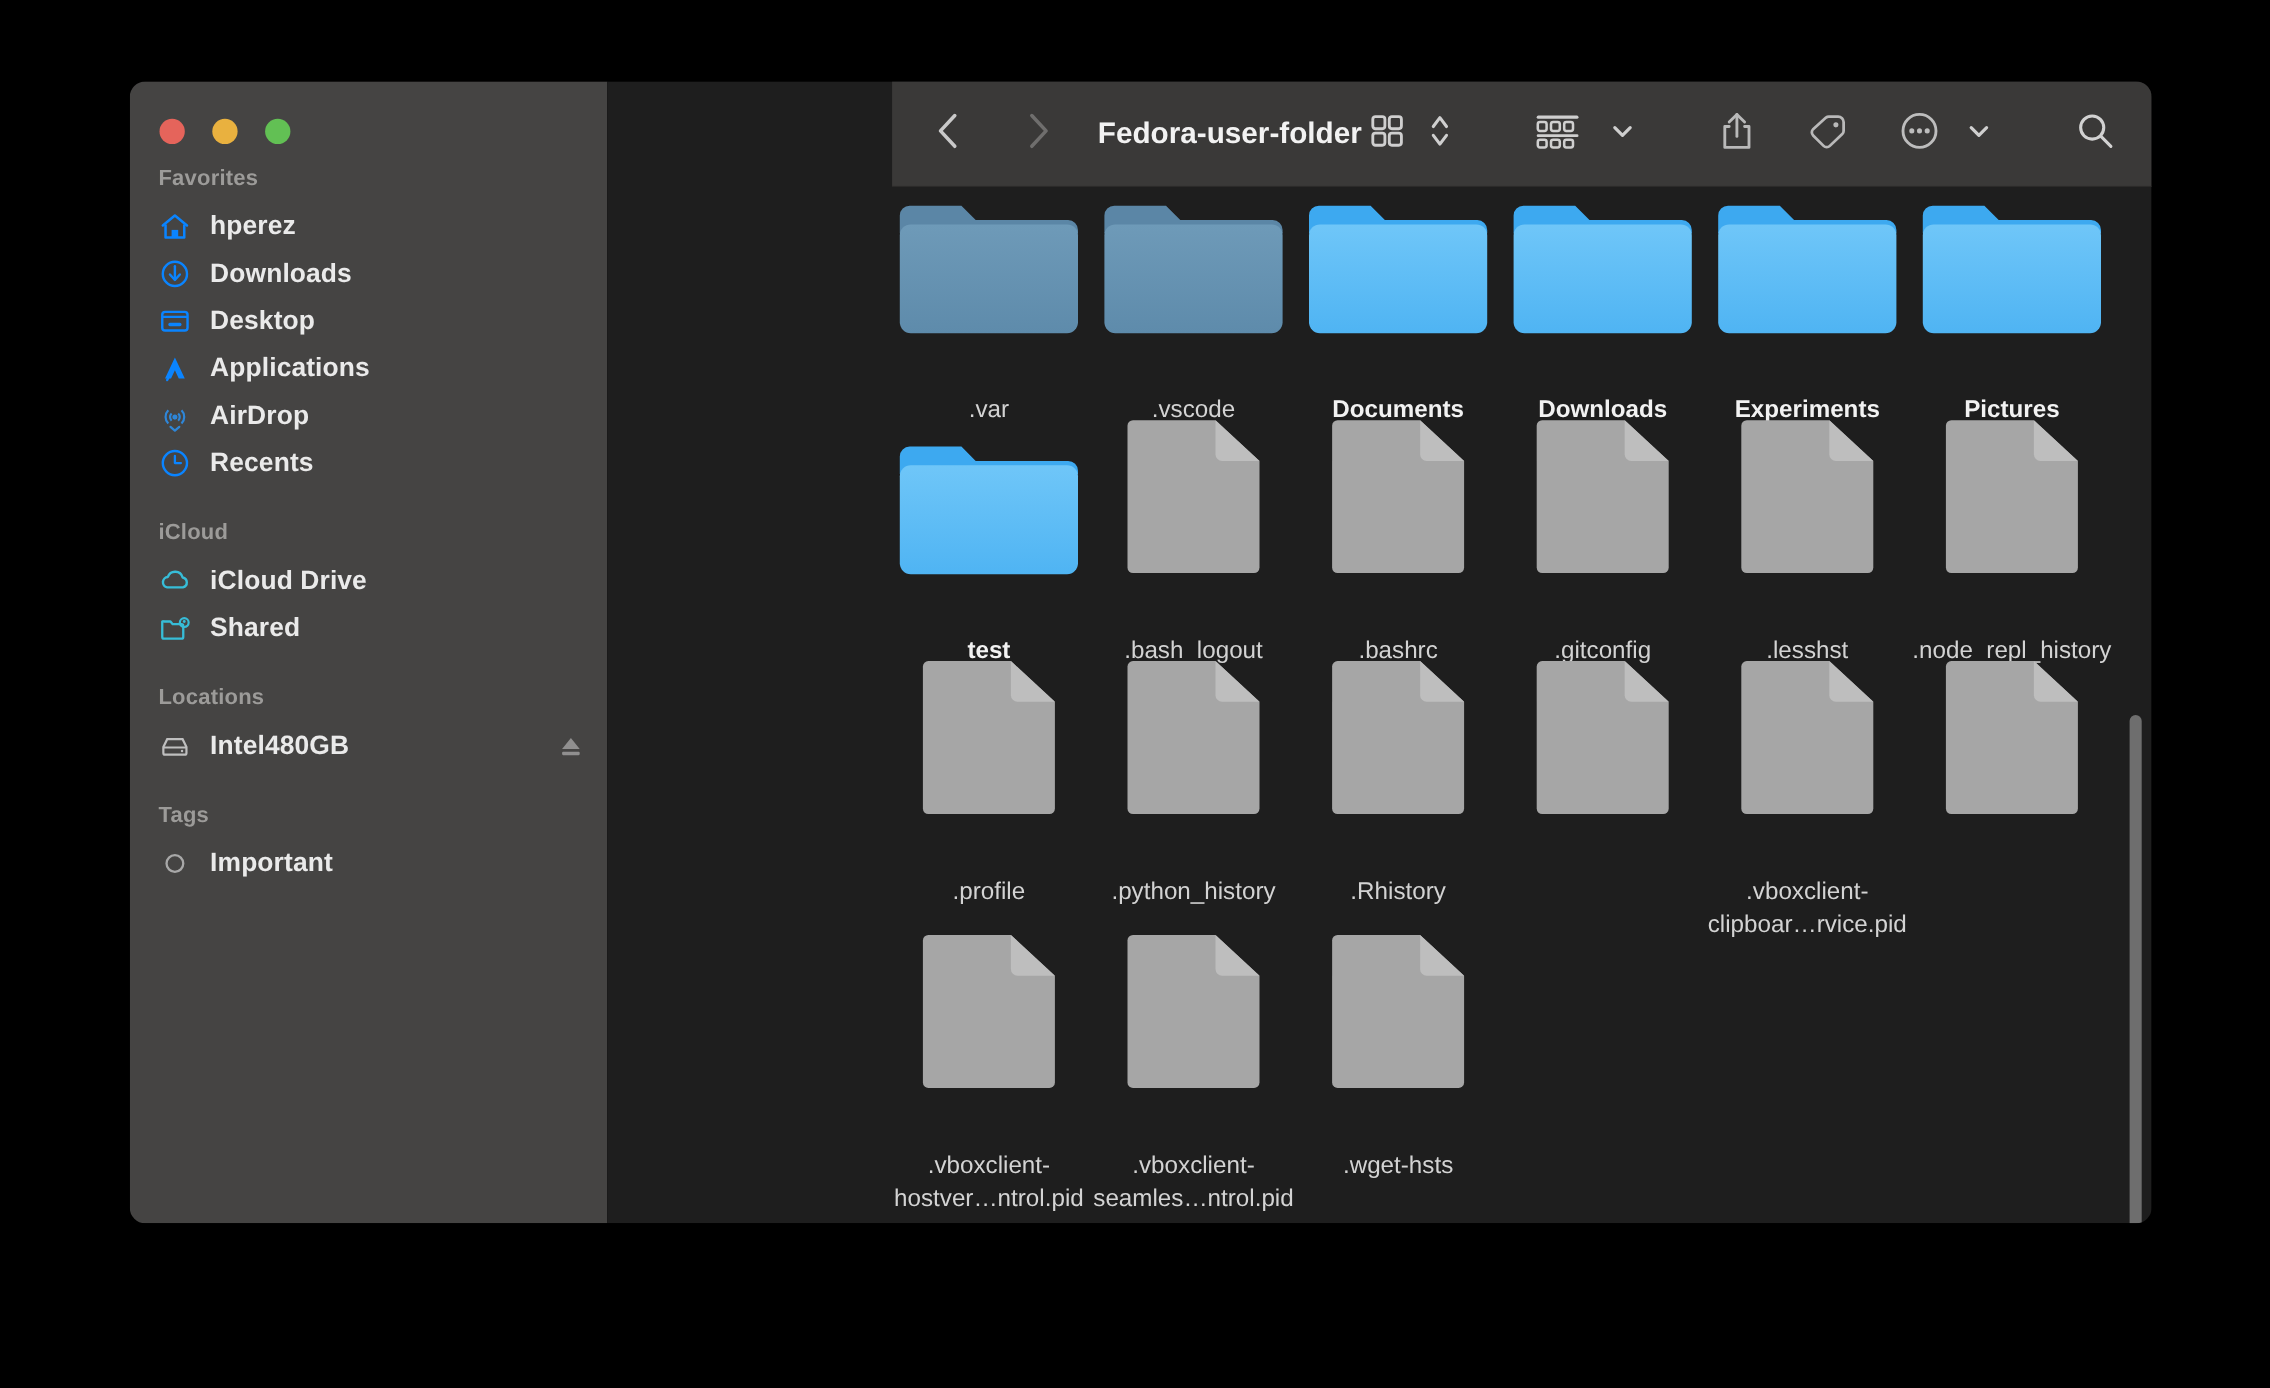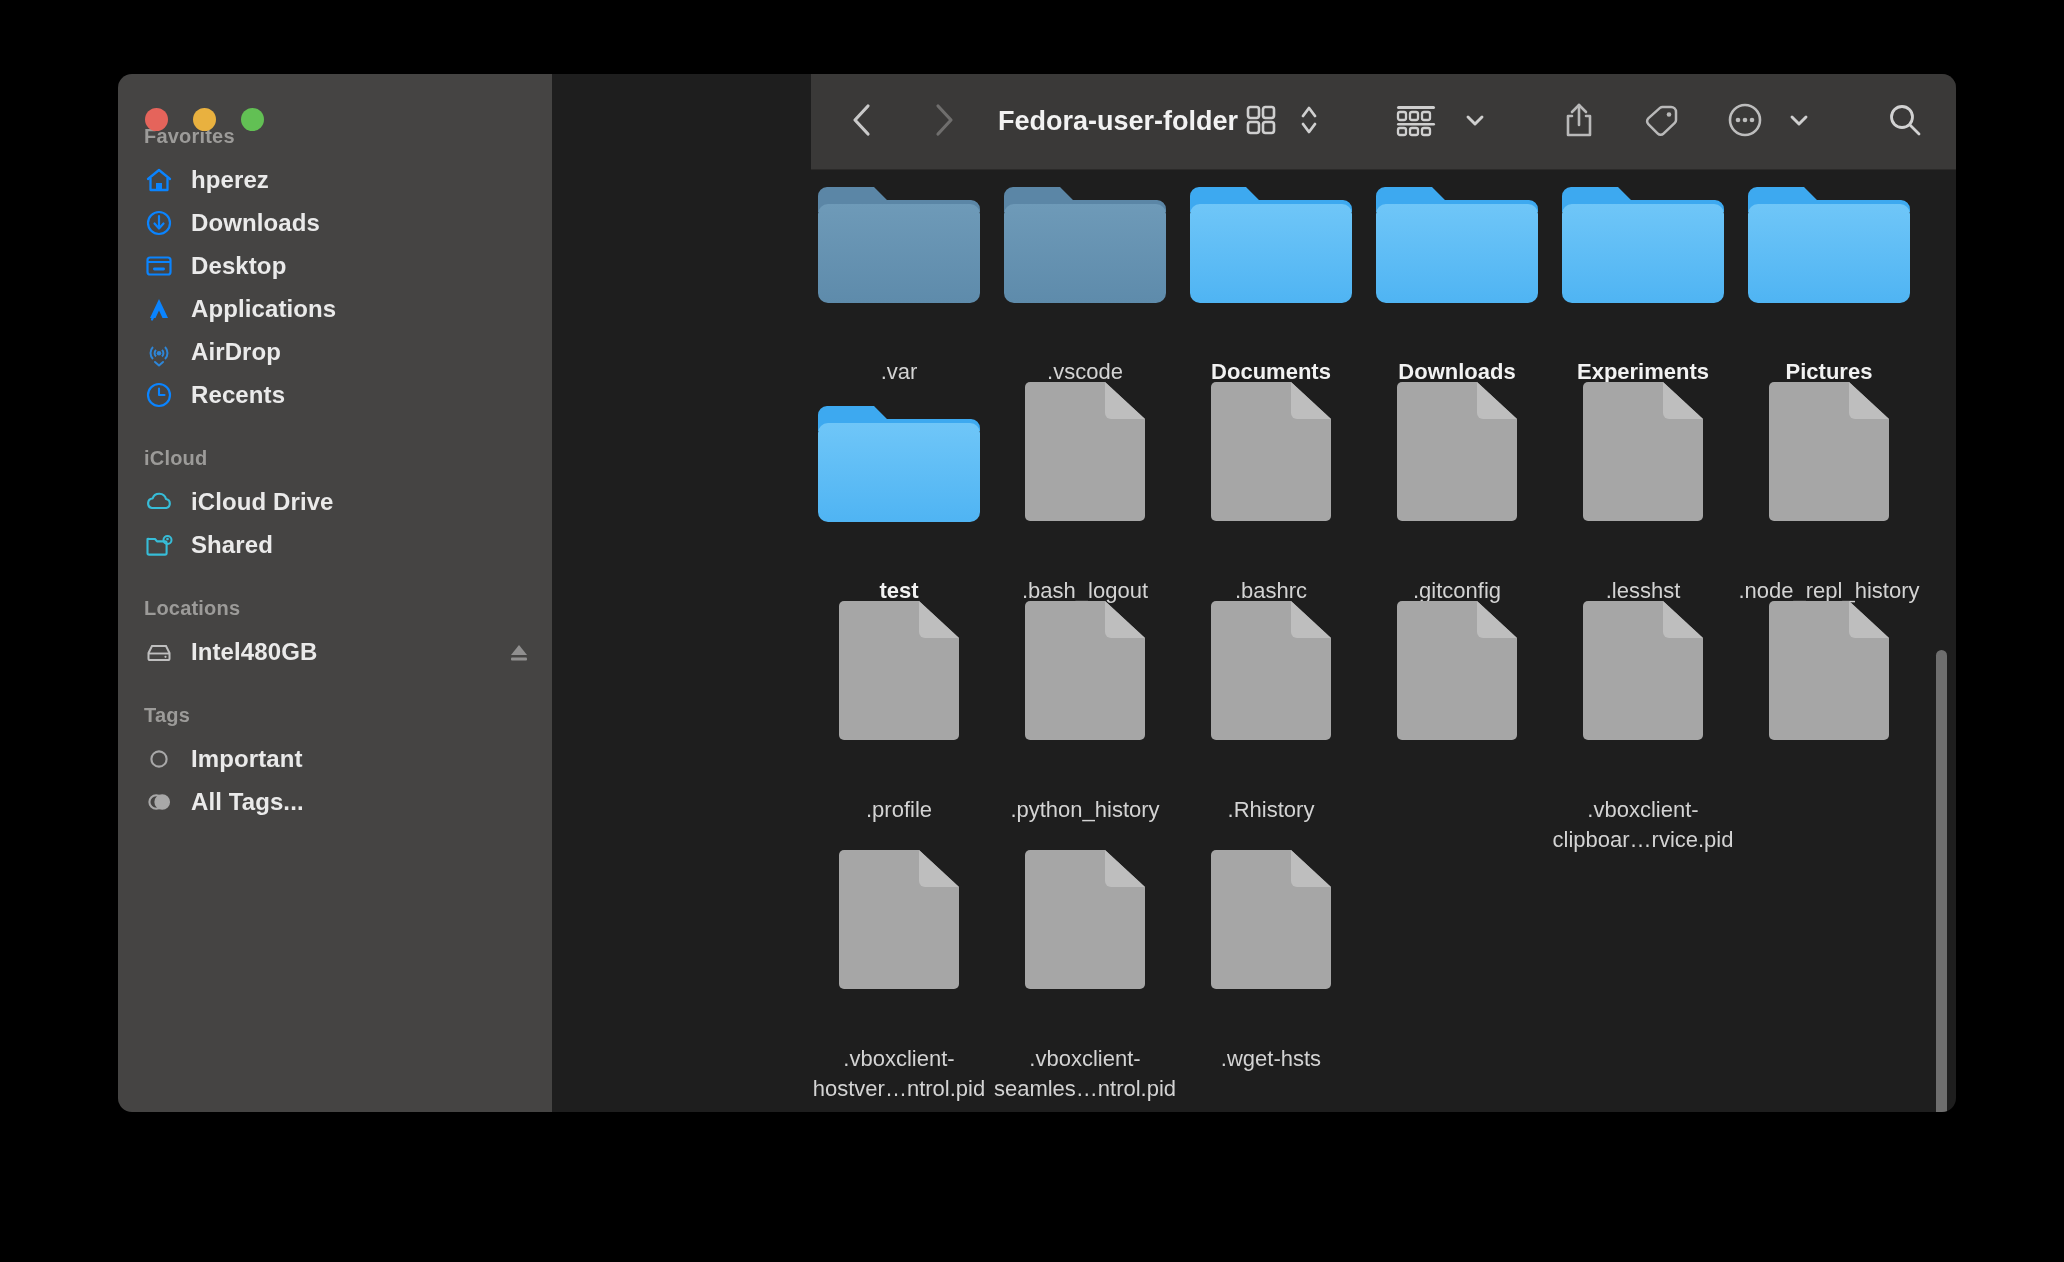--- a/index.html
+++ b/index.html
@@ -29,21 +29,21 @@
     position:absolute;
     left:27px; top:34px;
     display:flex; gap:25px;
   }
   .light { width:23px; height:23px; border-radius:50%; }
   .light.red    { background:#E5645B; }
   .light.yellow { background:#E9B13F; }
   .light.green  { background:#62C council; }
   .light.green  { background:#62C054; }
 
-  .sb-scroll { padding-top:51px; }
+  .sb-scroll { padding-top:77px; }
   .sb-group-title {
     color:#9C9B99;
     font-size:20px;
     font-weight:700;
     letter-spacing:.2px;
     padding:0 0 0 26px;
     margin-bottom:10px;
   }
   .sb-group { margin-bottom:31px; }
   .sb-item {
@@ -272,30 +272,20 @@
         <div class="sb-group">
           <div class="sb-group-title">Tags</div>
           <div class="sb-item">
             <span class="ic">
               <svg width="30" height="30" viewBox="0 0 30 30">
                 <circle cx="15" cy="15" r="7.6" fill="none" stroke="#A8A8A8" stroke-width="2.1"></circle>
               </svg>
             </span>
             <span class="lbl">Important</span>
           </div>
-          <div class="sb-item">
-            <span class="ic">
-              <svg width="30" height="30" viewBox="0 0 30 30">
-                <circle cx="12.2" cy="15" r="6.8" fill="none" stroke="#A8A8A8" stroke-width="2.1"></circle>
-                <circle cx="18.2" cy="15" r="6.8" fill="none" stroke="#A8A8A8" stroke-width="2.1"></circle>
-                <path d="M18.2 8.2 a6.8 6.8 0 0 1 0 13.6 a6.8 6.8 0 0 1 0 -13.6" fill="#A8A8A8"></path>
-              </svg>
-            </span>
-            <span class="lbl">All Tags...</span>
-          </div>
         </div>
       </div>
   </div>
 
   <div class="main">
 
     <div class="toolbar">
       <div class="nav-btn">
         <span>
           <svg width="26" height="34" viewBox="0 0 26 34">

